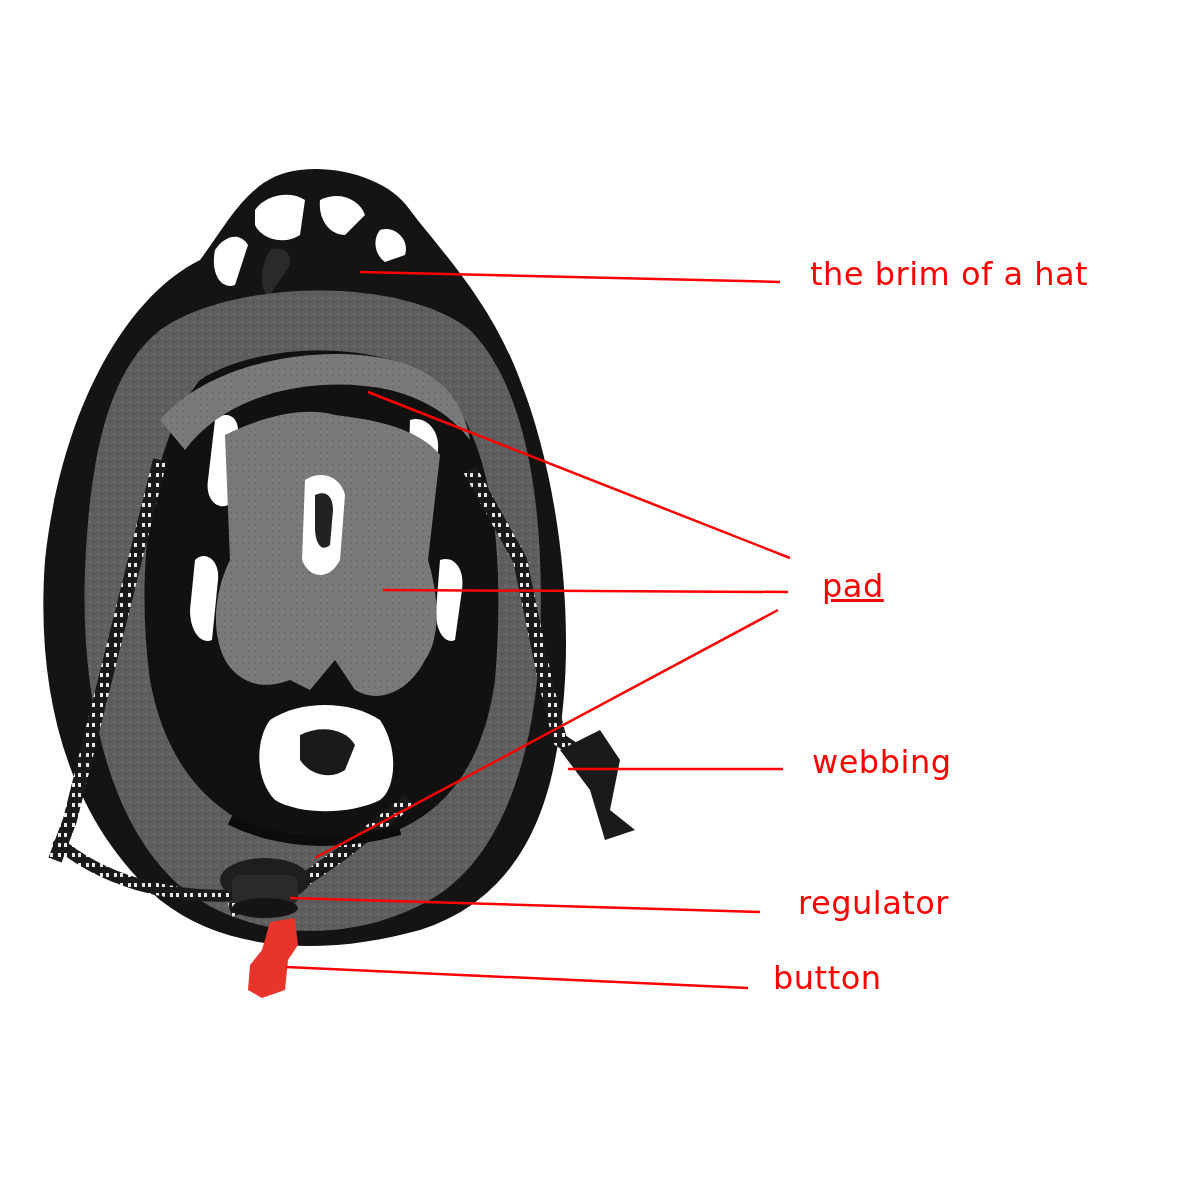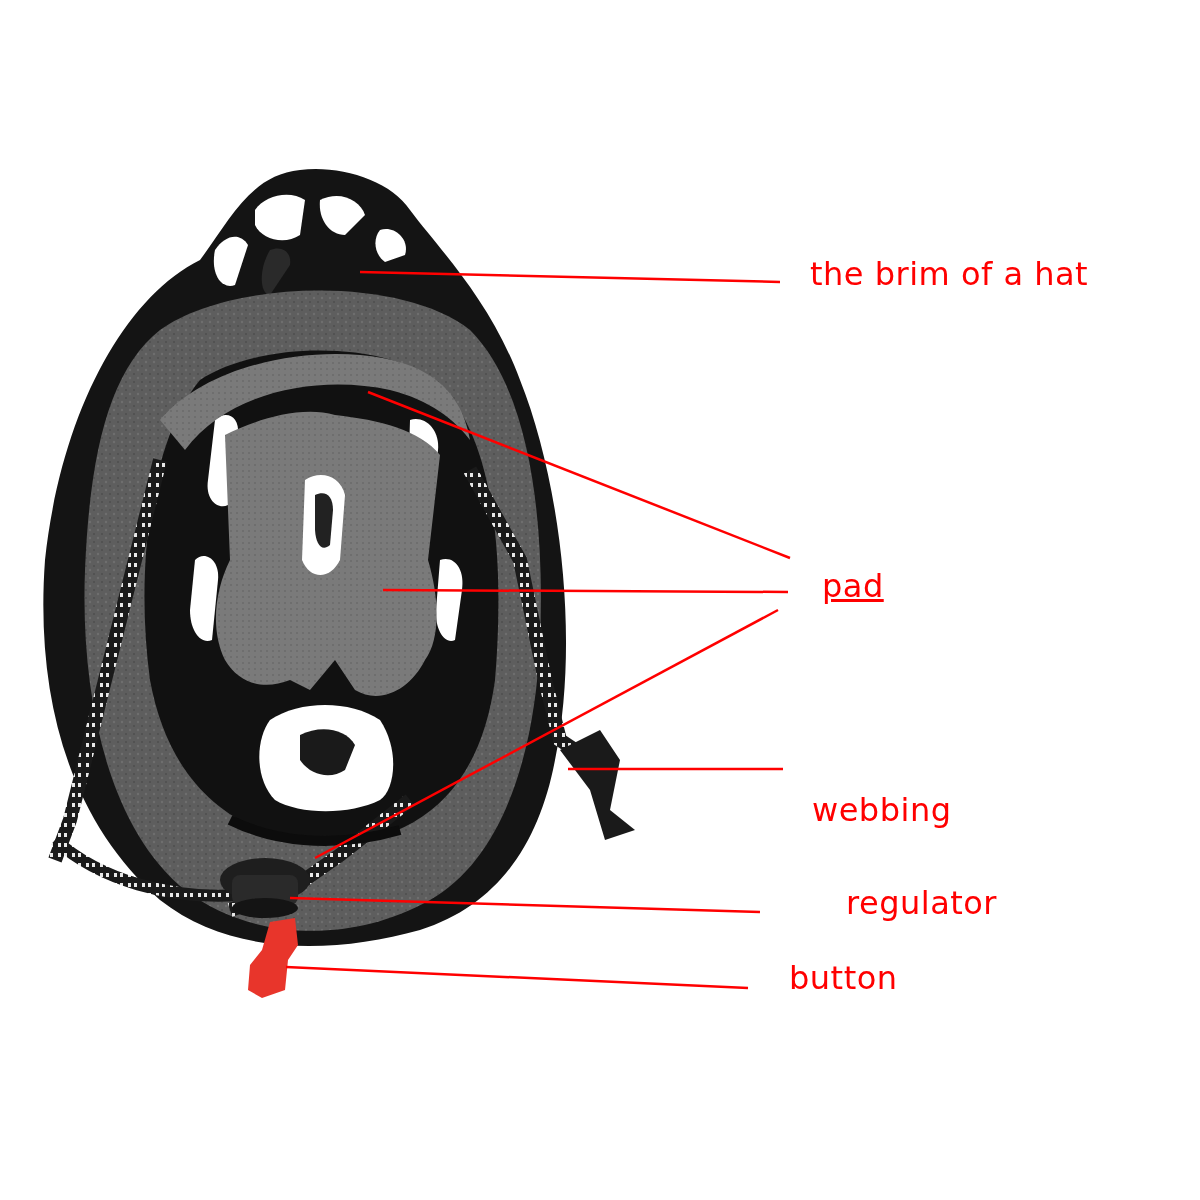--- a/index.html
+++ b/index.html
@@ -83,15 +83,15 @@
     <line x1="788" y1="592" x2="383" y2="590"></line>
     <line x1="778" y1="610" x2="315" y2="858"></line>
     <line x1="783" y1="769" x2="568" y2="769"></line>
     <line x1="760" y1="912" x2="290" y2="898"></line>
     <line x1="748" y1="988" x2="286" y2="967"></line>
   </g>
 </svg>
 
 <div class="label" style="left:810px; top:258px;">the brim of a hat</div>
 <div class="label" style="left:822px; top:570px;text-decoration:underline;">pad</div>
-<div class="label" style="left:812px; top:746px;margin-top:48px;">webbing</div>
-<div class="label" style="left:798px; top:887px;margin-left:48px;">regulator</div>
-<div class="label" style="left:773px; top:962px;margin-left:16px;">button</div>
+<div class="label" style="left:812px; top:746px;">webbing</div>
+<div class="label" style="left:798px; top:887px;">regulator</div>
+<div class="label" style="left:773px; top:962px;">button</div>
 
 </body></html>

